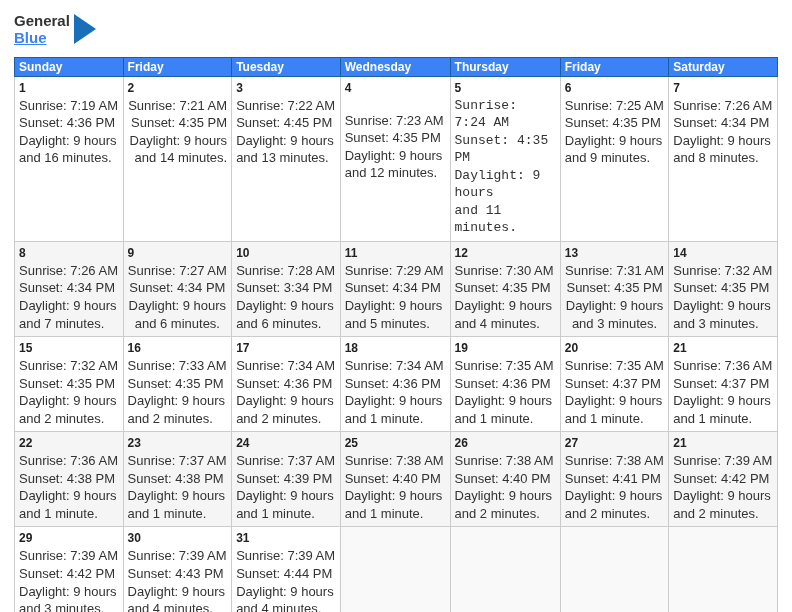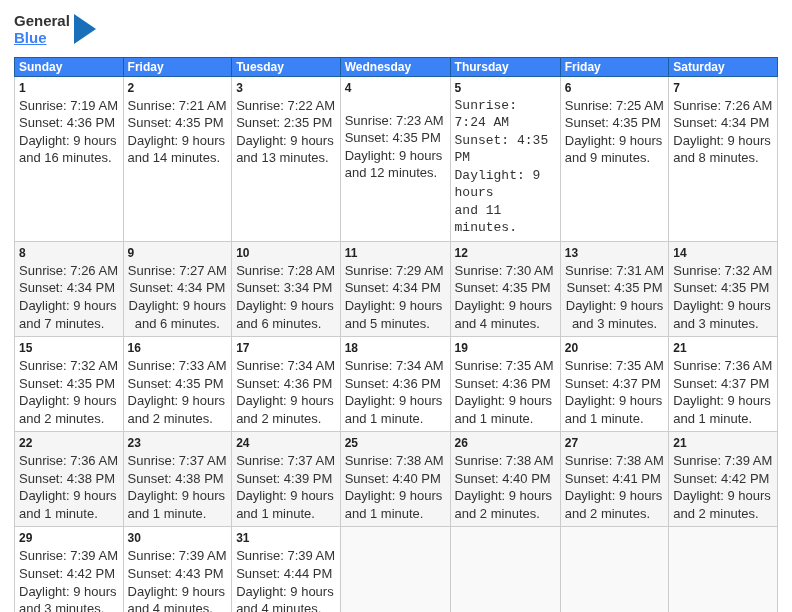--- a/index.html
+++ b/index.html
@@ -116,29 +116,29 @@
     <tr>
           <td>
             <span class="day-num">1</span>
             <div class="day-info" style="white-space: pre-line;">Sunrise: 7:19 AM
 Sunset: 4:36 PM
 Daylight: 9 hours
 and 16 minutes.</div>
           </td>
           <td>
             <span class="day-num">2</span>
-            <div class="day-info" style="white-space: pre-line;">Sunrise: 7:21 AM
+            <div class="day-info" style="white-space: pre-line; text-align: right;">Sunrise: 7:21 AM
 Sunset: 4:35 PM
 Daylight: 9 hours
 and 14 minutes.</div>
           </td>
           <td>
             <span class="day-num">3</span>
             <div class="day-info" style="white-space: pre-line;">Sunrise: 7:22 AM
-Sunset: 2:35 PM
+Sunset: 4:45 PM
 Daylight: 9 hours
 and 13 minutes.</div>
           </td>
           <td>
             <span class="day-num">4</span>
             <div class="day-info" style="white-space: pre-line; margin-top: 17px;">Sunrise: 7:23 AM
 Sunset: 4:35 PM
 Daylight: 9 hours
 and 12 minutes.</div>
           </td>

